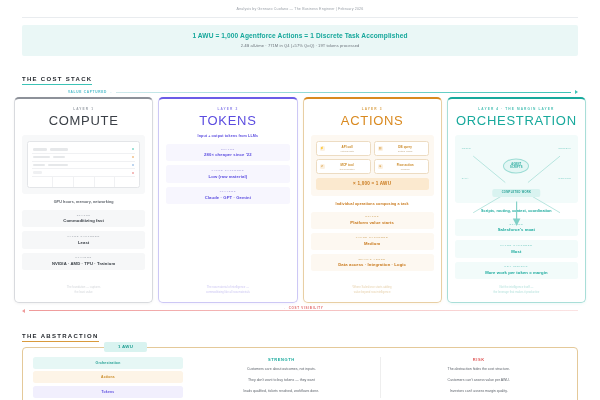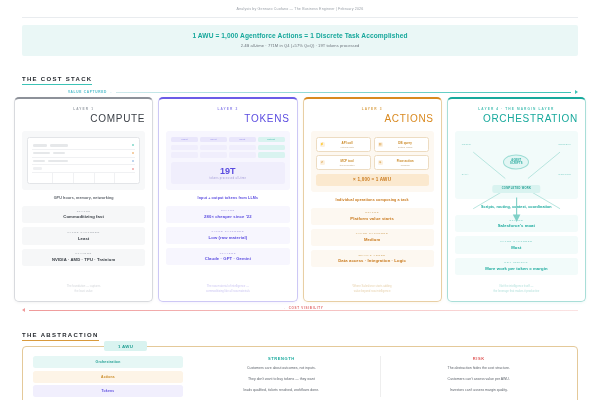--- a/index.html
+++ b/index.html
@@ -48,21 +48,21 @@
     min-height:205px;
   }
   .card.c1 { border:0.8px solid #d8dade; border-top:2.4px solid #8d9199; box-shadow:0 1px 3px rgba(0,0,0,.05); }
   .card.c2 { border:0.8px solid #cdc8f5; border-top:2.4px solid #6b5ce7; box-shadow:0 1px 3px rgba(107,92,231,.07); }
   .card.c3 { border:0.8px solid #e8cfa4; border-top:2.4px solid #d9891f; box-shadow:0 1px 3px rgba(217,137,31,.07); }
   .card.c4 { border:0.8px solid #a9ded8; border-top:2.4px solid #17a99c; box-shadow:0 1px 3px rgba(23,169,156,.08); }
 
   .lay { text-align:center; font-size:3.2px; letter-spacing:1.1px; font-weight:bold; }
   .c1 .lay{color:#9aa0a8;} .c2 .lay{color:#8e85ea;} .c3 .lay{color:#d9a košice;} .c3 .lay{color:#dba softens;}
   .c3 .lay{color:#d9a14a;} .c4 .lay{color:#4cc0b5;}
-  .ttl { text-align:right; font-size:10px; letter-spacing:.7px; margin-top:2px; font-weight:normal;}
+  .ttl { text-align:center; font-size:13px; letter-spacing:.7px; margin-top:2px; font-weight:normal;}
   .c1 .ttl{color:#3a3f46;} .c2 .ttl{color:#5b4ce0;} .c3 .ttl{color:#d9891f;} .c4 .ttl{color:#17a99c;}
 
   .viz { margin-top:7px; border-radius:3px; padding:6px 5px; }
   .c1 .viz{background:#f7f8f9;} .c2 .viz{background:#f7f6fe;}
   .c3 .viz{background:#fdf8f1;} .c4 .viz{background:#f2fbfa;}
 
   
   .win { background:#fff; border:0.7px solid #e3e5e8; border-radius:2.5px; padding:4px 4px 0; }
   .wrow { display:flex; align-items:center; gap:3px; padding:2.2px 1px; border-bottom:0.6px solid #f0f1f3; }
   .bar { height:2.4px; border-radius:1.2px; background:#e6e8ea; }
@@ -214,40 +214,20 @@
     </div>
     <div class="note">
       <div>The foundation — captures</div>
       <div>the least value</div>
     </div>
   </div>
 
   <div class="card c2">
     <div class="lay">LAYER 2</div>
     <div class="ttl">TOKENS</div>
-    <div class="viz">
-      <div class="tgrid">
-        <div class="tcell">input</div>
-        <div class="tcell">input</div>
-        <div class="tcell">input</div>
-        <div class="tcell hl">output</div>
-        <div class="tcell pale"></div>
-        <div class="tcell pale"></div>
-        <div class="tcell pale"></div>
-        <div class="tcell hl"></div>
-        <div class="tcell pale"></div>
-        <div class="tcell pale"></div>
-        <div class="tcell pale"></div>
-        <div class="tcell hl"></div>
-      </div>
-      <div class="tbig">
-        <div class="n">19T</div>
-        <div class="c">tokens processed all-time</div>
-      </div>
-    </div>
     <div class="caption">Input + output tokens from LLMs</div>
     <div class="facts">
       <div class="fact">
         <div class="fk">STATUS</div>
         <div class="fv">280× cheaper since '22</div>
       </div>
       <div class="fact">
         <div class="fk">VALUE CAPTURED</div>
         <div class="fv">Low (raw material)</div>
       </div>

